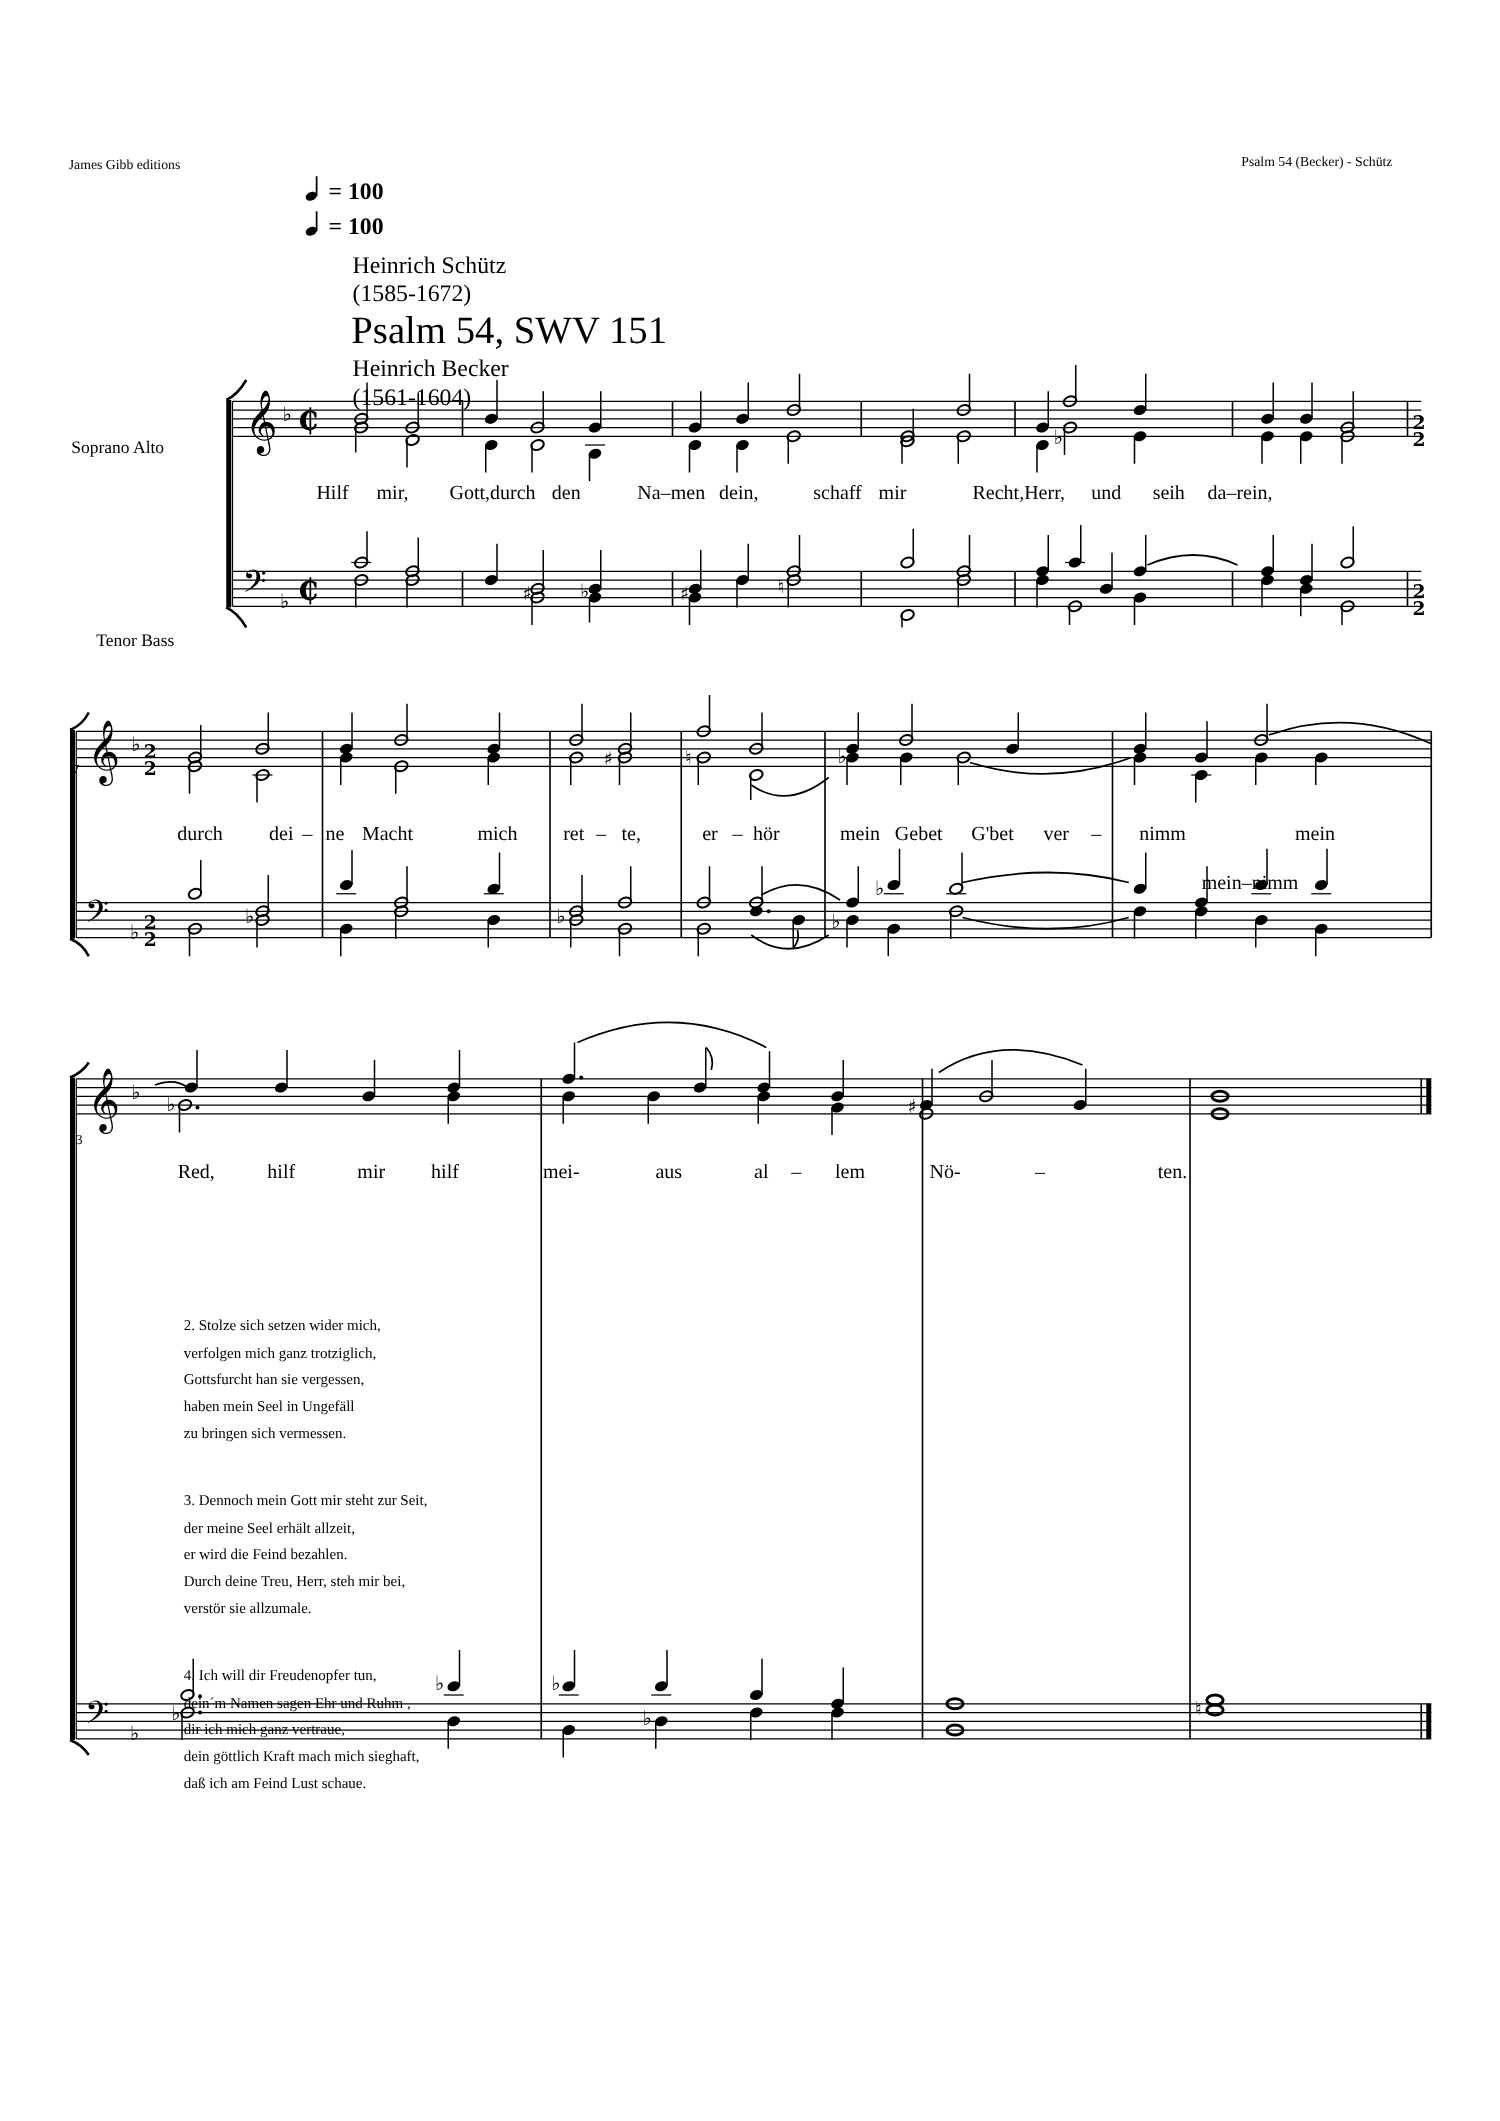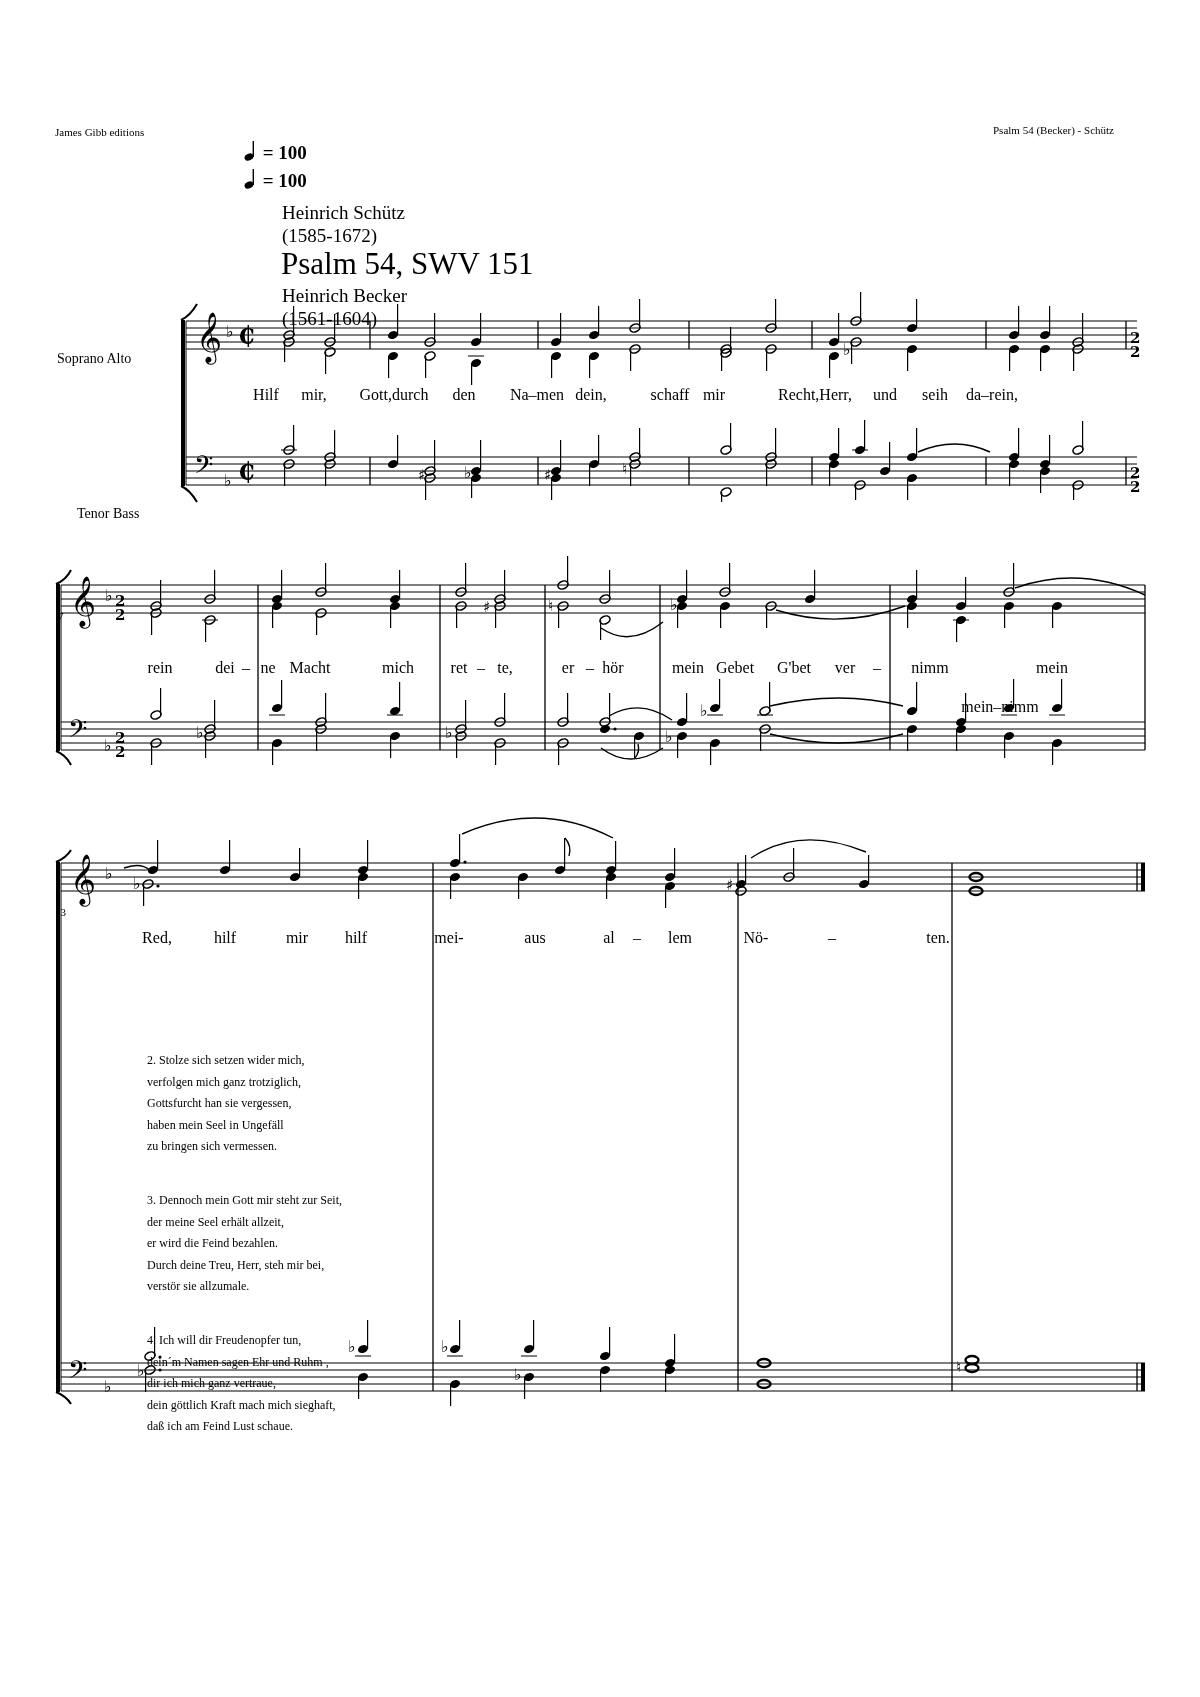--- a/index.html
+++ b/index.html
@@ -609,33 +609,33 @@
       <use href="#wh" x="972" y="1360"></use>
         <use href="#wh" x="972" y="1368"></use>
     </g>
   </g>
 </svg>
 
 <div>
   <span class="lyric" style="left:266px; top:386px;">Hilf</span>
   <span class="lyric" style="left:314px; top:386px;">mir,</span>
   <span class="lyric" style="left:394px; top:386px;">Gott,durch</span>
-  <span class="lyric" style="left:464px; top:386px;">den</span>
+  <span class="lyric" style="left:453px; top:386px;">den</span>
   <span class="lyric" style="left:537px; top:386px;">Na–men</span>
   <span class="lyric" style="left:591px; top:386px;">dein,</span>
   <span class="lyric" style="left:670px; top:386px;">schaff</span>
   <span class="lyric" style="left:714px; top:386px;">mir</span>
   <span class="lyric" style="left:815px; top:386px;">Recht,Herr,</span>
   <span class="lyric" style="left:885px; top:386px;">und</span>
   <span class="lyric" style="left:935px; top:386px;">seih</span>
   <span class="lyric" style="left:992px; top:386px;">da–rein,</span>
 </div>
 
 <div>
-  <span class="lyric" style="left:160px; top:659px;">rein</span>
+  <span class="lyric" style="left:160px; top:659px;">durch</span>
   <span class="lyric" style="left:225px; top:659px;">dei</span>
   <span class="lyric" style="left:246px; top:659px;">–</span>
   <span class="lyric" style="left:268px; top:659px;">ne</span>
   <span class="lyric" style="left:310px; top:659px;">Macht</span>
   <span class="lyric" style="left:398px; top:659px;">mich</span>
   <span class="lyric" style="left:459px; top:659px;">ret</span>
   <span class="lyric" style="left:481px; top:659px;">–</span>
   <span class="lyric" style="left:505px; top:659px;">te,</span>
   <span class="lyric" style="left:568px; top:659px;">er</span>
   <span class="lyric" style="left:590px; top:659px;">–</span>

